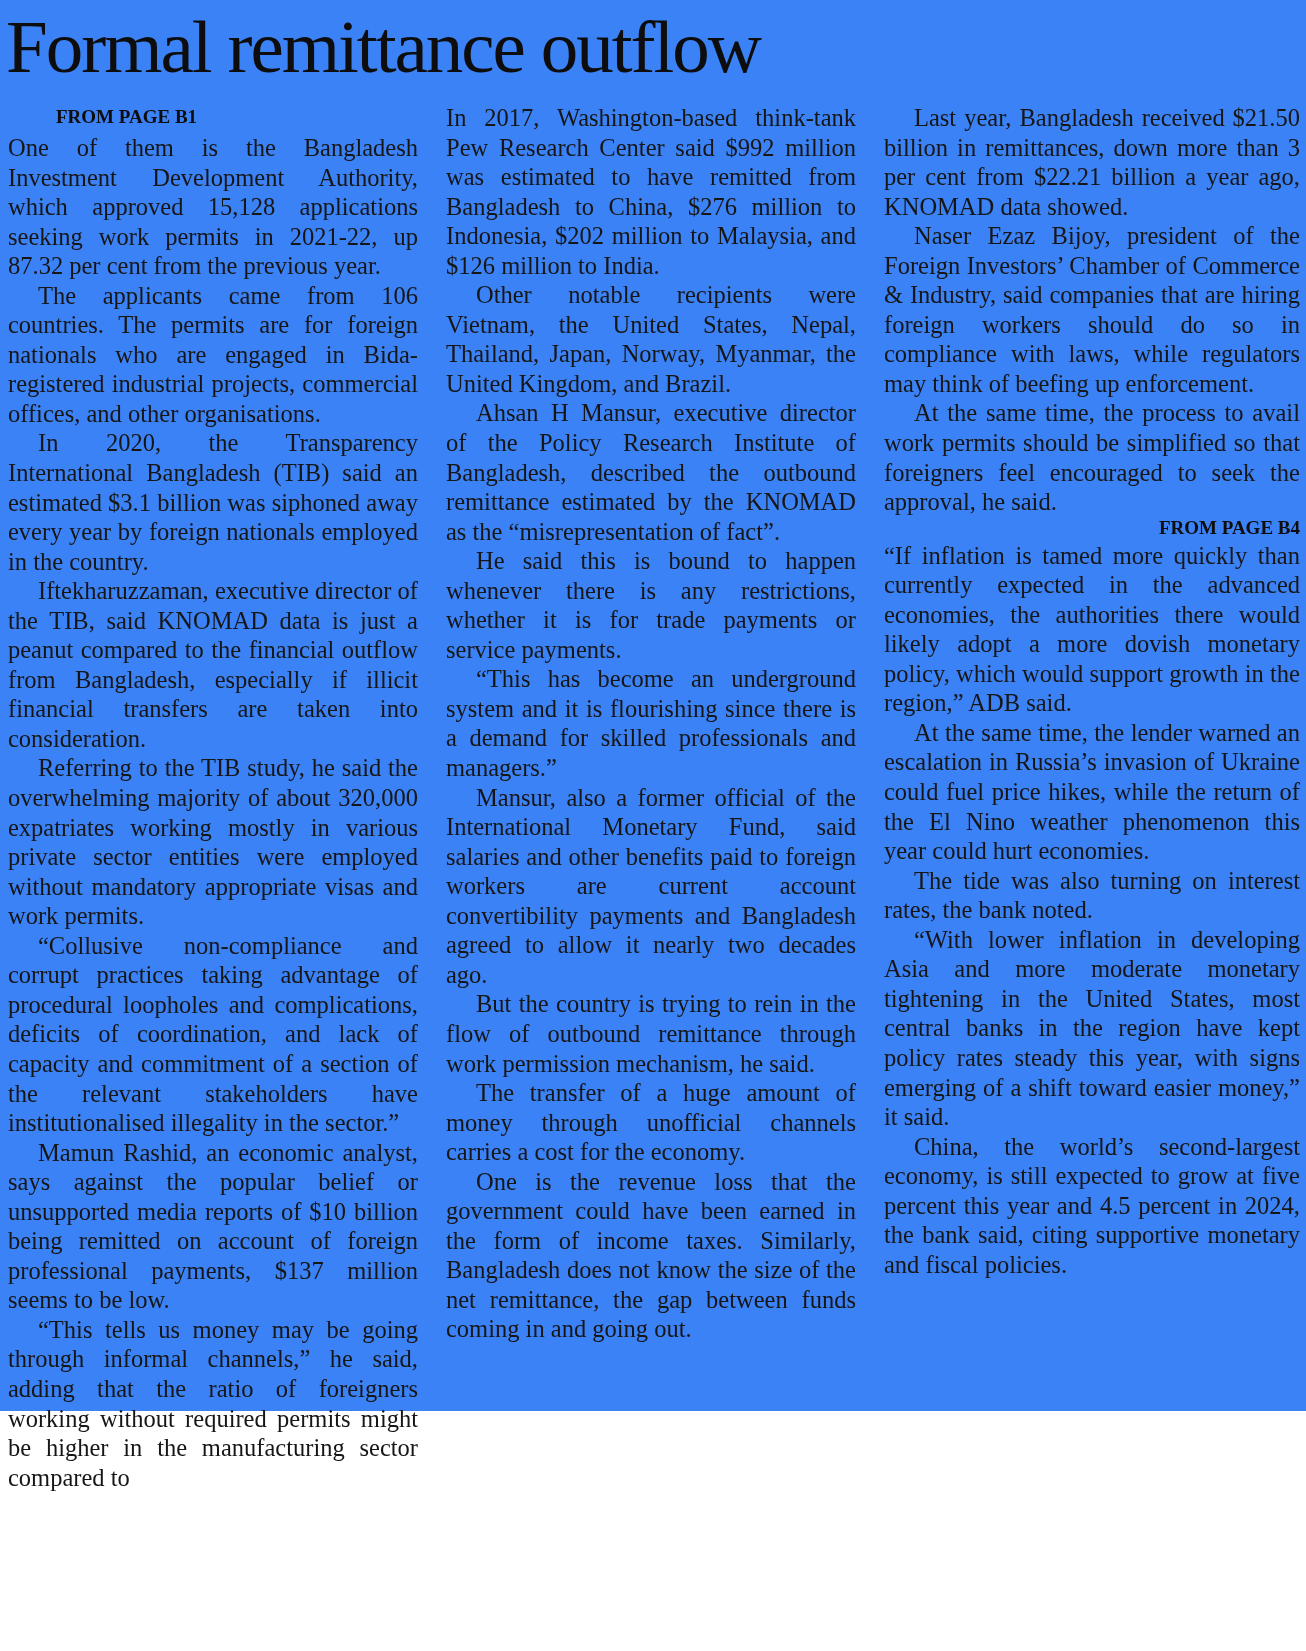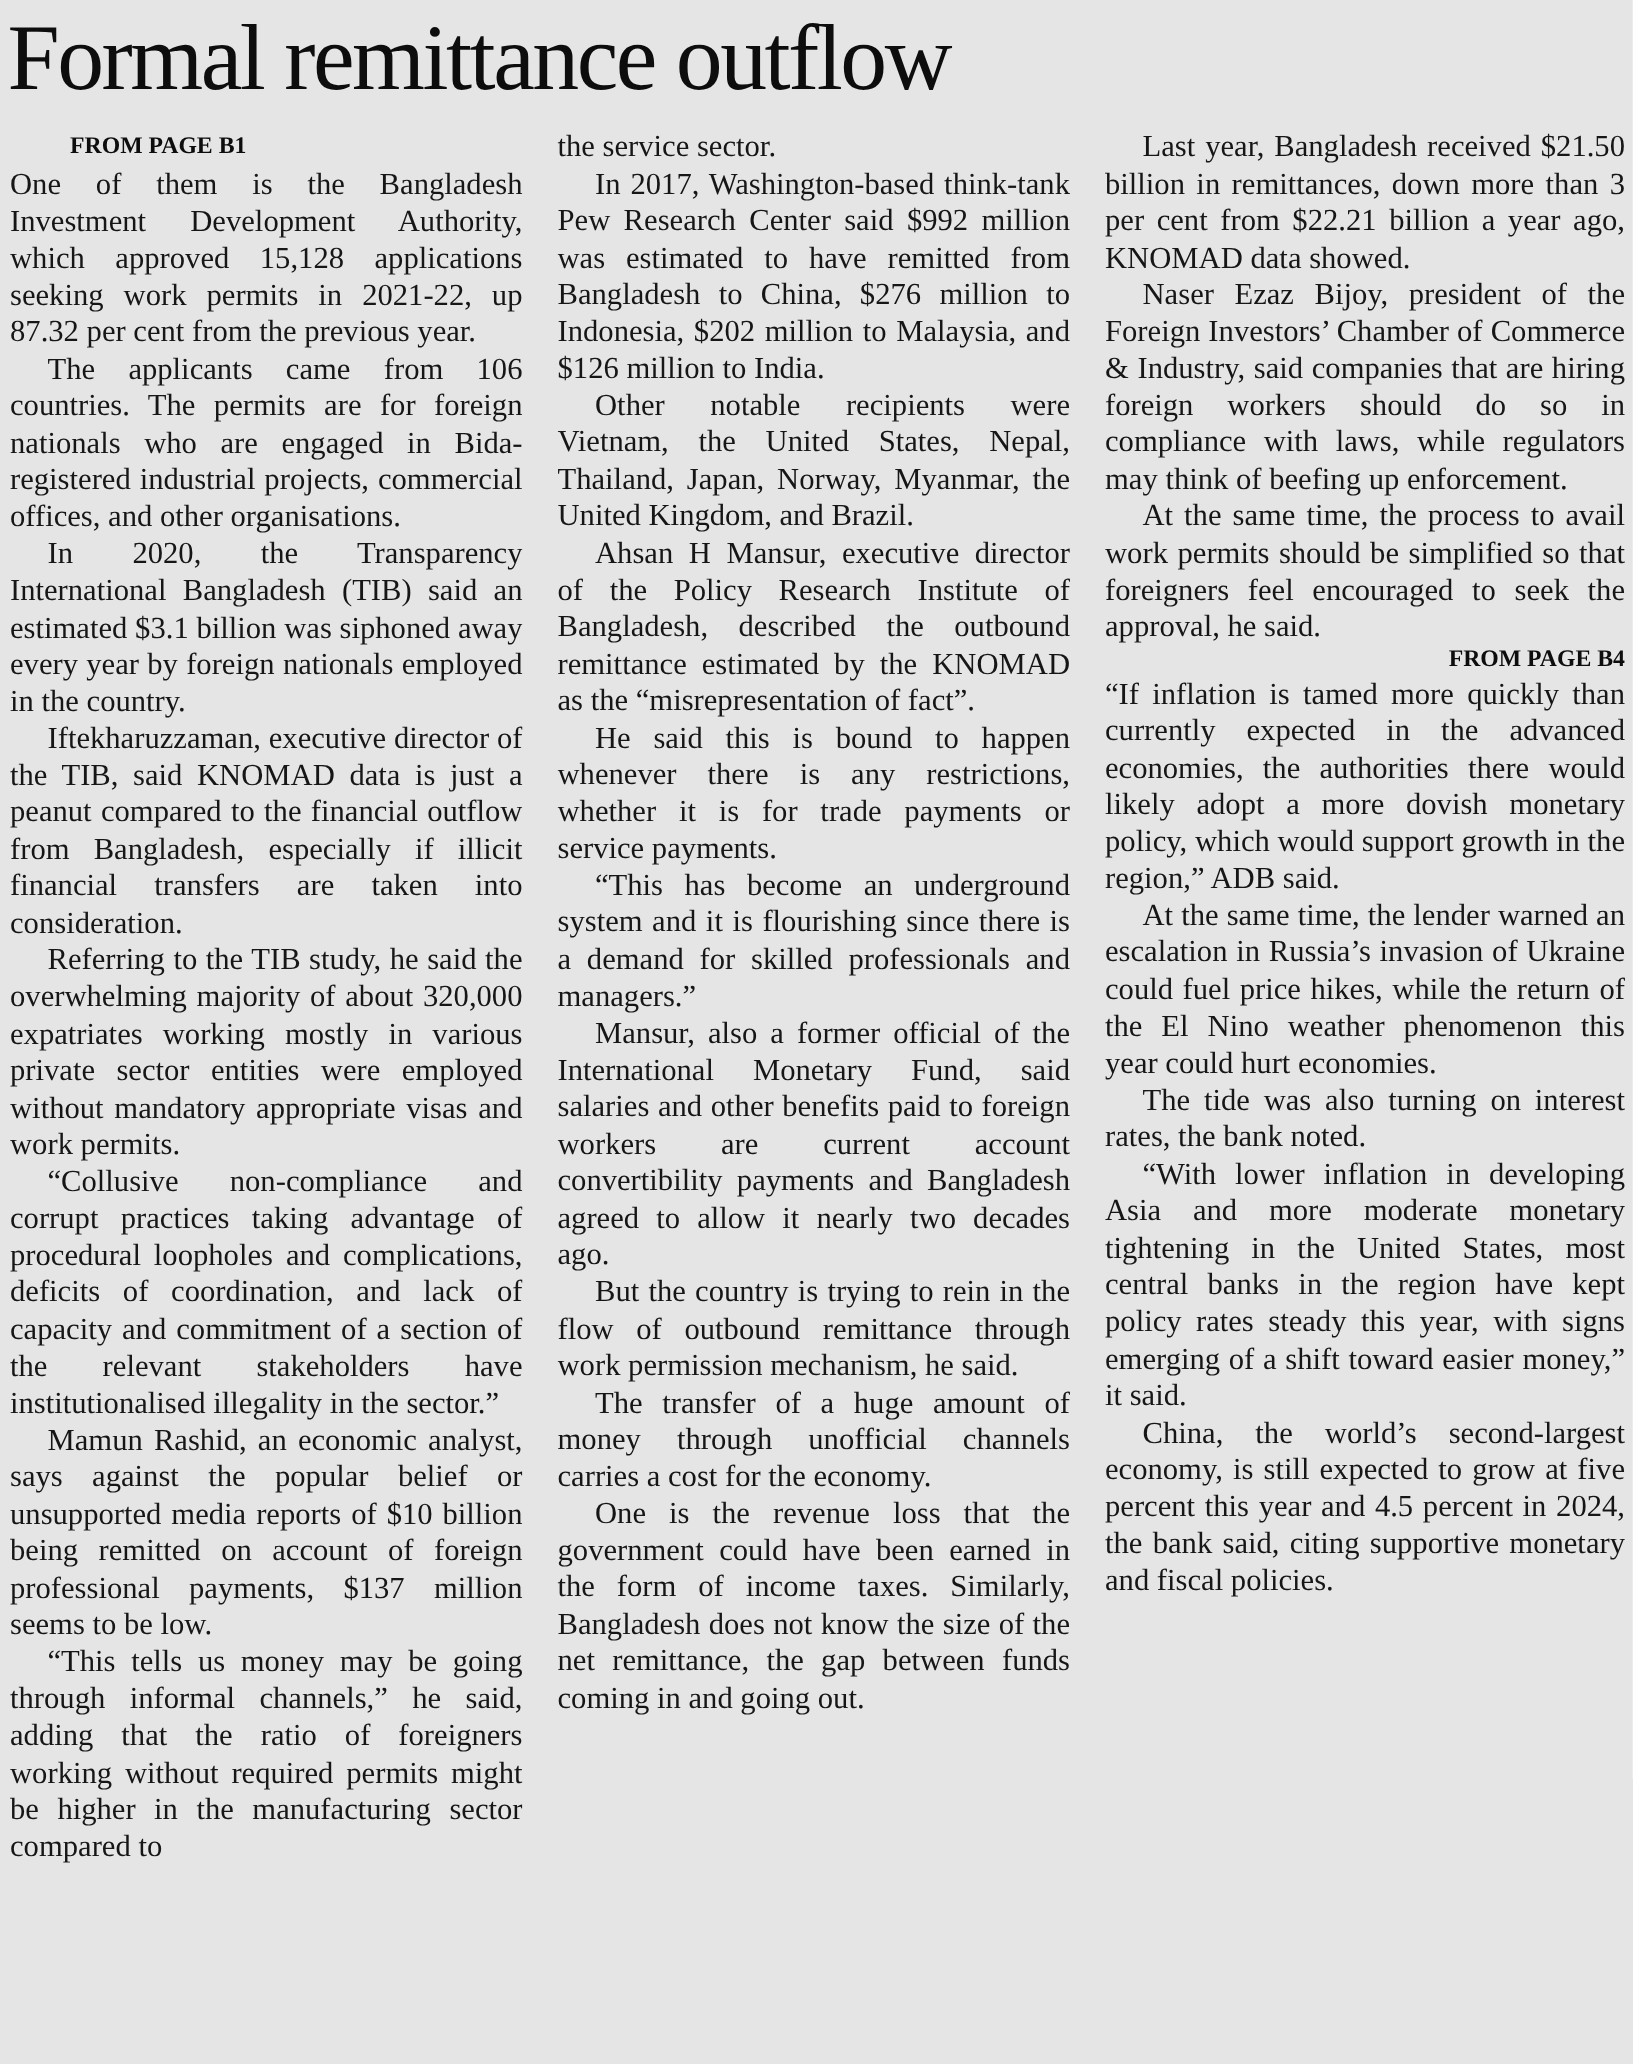--- a/index.html
+++ b/index.html
@@ -3,21 +3,21 @@
 <meta charset="utf-8">
 <style>
   html, body { margin: 0; padding: 0; }
   body {
     width: 1306px; height: 1651px;
     background: #ffffff;
     font-family: "Liberation Serif", serif;
     color: #161616;
     overflow: hidden;
   }
-  .page { position: relative; width: 1306px; height: 1651px; background: #e5e5e5; }
+  .page { position: relative; width: 1306px; height: 1411px; background: #3b82f6; }
 
   .headline1 {
     position: absolute; left: 6px; top: 8px; margin: 0;
     font-size: 75px; font-weight: 400; letter-spacing: -2px;
     line-height: 1.05; white-space: nowrap; color: #0d0d0d;
   }
   .kicker {
     font-weight: 700; font-size: 19px; letter-spacing: 0px; color: #0d0d0d;
   }
   .kicker1 { position: absolute; left: 8px; top: 106px; margin-left: 48px; }
@@ -59,21 +59,20 @@
       <p>The applicants came from 106 countries. The permits are for foreign nationals who are engaged in Bida-registered industrial projects, commercial offices, and other organisations.</p>
       <p>In 2020, the Transparency International Bangladesh (TIB) said an estimated $3.1 billion was siphoned away every year by foreign nationals employed in the country.</p>
       <p>Iftekharuzzaman, executive director of the TIB, said KNOMAD data is just a peanut compared to the financial outflow from Bangladesh, especially if illicit financial transfers are taken into consideration.</p>
       <p>Referring to the TIB study, he said the overwhelming majority of about 320,000 expatriates working mostly in various private sector entities were employed without mandatory appropriate visas and work permits.</p>
       <p>“Collusive non-compliance and corrupt practices taking advantage of procedural loopholes and complications, deficits of coordination, and lack of capacity and commitment of a section of the relevant stakeholders have institutionalised illegality in the sector.”</p>
       <p>Mamun Rashid, an economic analyst, says against the popular belief or unsupported media reports of $10 billion being remitted on account of foreign professional payments, $137 million seems to be low.</p>
       <p>“This tells us money may be going through informal channels,” he said, adding that the ratio of foreigners working without required permits might be higher in the manufacturing sector compared to</p>
     </div>
 
   <div class="col col2">
-      <p>the service sector.</p>
       <p>In 2017, Washington-based think-tank Pew Research Center said $992 million was estimated to have remitted from Bangladesh to China, $276 million to Indonesia, $202 million to Malaysia, and $126 million to India.</p>
       <p>Other notable recipients were Vietnam, the United States, Nepal, Thailand, Japan, Norway, Myanmar, the United Kingdom, and Brazil.</p>
       <p>Ahsan H Mansur, executive director of the Policy Research Institute of Bangladesh, described the outbound remittance estimated by the KNOMAD as the “misrepresentation of fact”.</p>
       <p>He said this is bound to happen whenever there is any restrictions, whether it is for trade payments or service payments.</p>
       <p>“This has become an underground system and it is flourishing since there is a demand for skilled professionals and managers.”</p>
       <p>Mansur, also a former official of the International Monetary Fund, said salaries and other benefits paid to foreign workers are current account convertibility payments and Bangladesh agreed to allow it nearly two decades ago.</p>
       <p>But the country is trying to rein in the flow of outbound remittance through work permission mechanism, he said.</p>
       <p>The transfer of a huge amount of money through unofficial channels carries a cost for the economy.</p>
       <p>One is the revenue loss that the government could have been earned in the form of income taxes. Similarly, Bangladesh does not know the size of the net remittance, the gap between funds coming in and going out.</p>
     </div>

